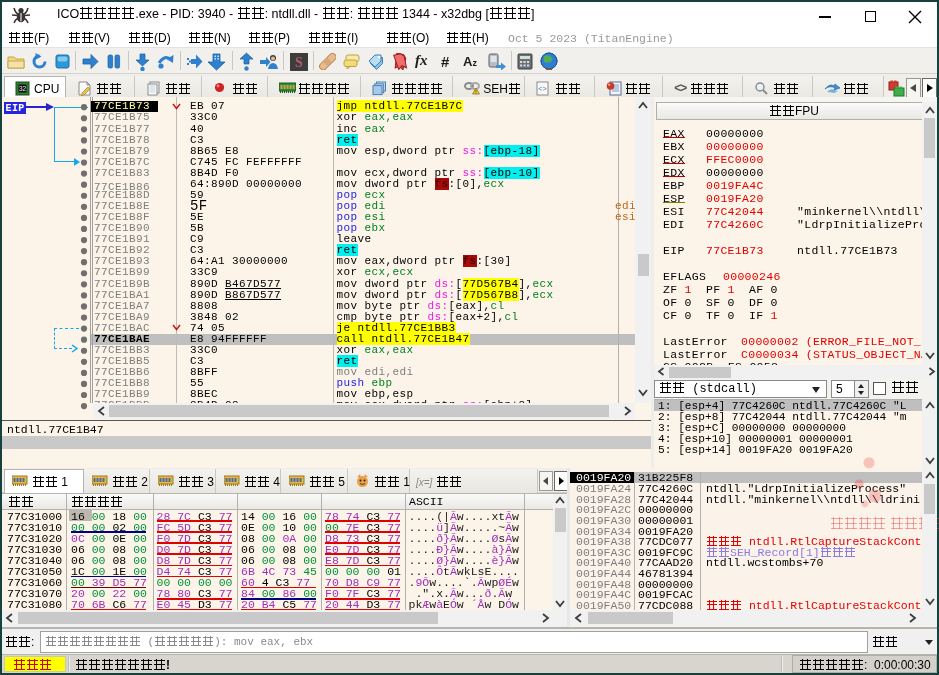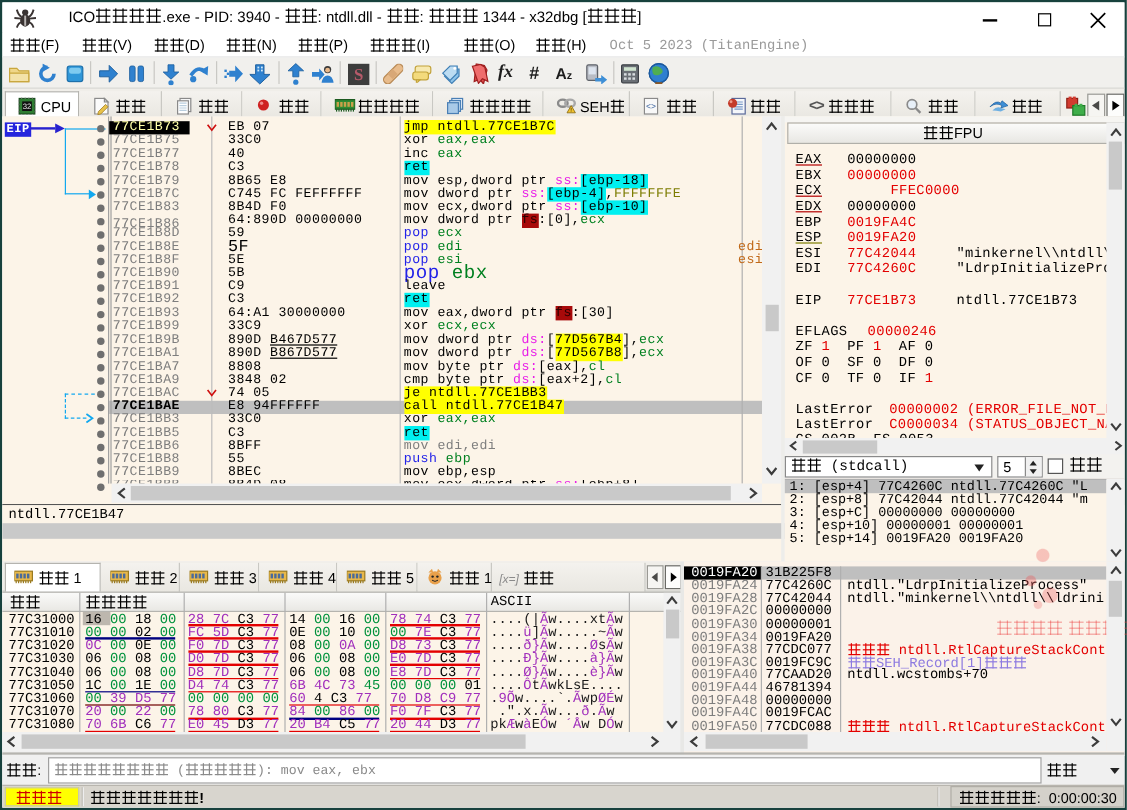--- a/index.html
+++ b/index.html
@@ -288,41 +288,40 @@
 <div class="abs mono" style="left:188px;top:121.54px;;white-space:pre;font-size:11px;letter-spacing:0.4px;line-height:11.07px;color:#000">40</div>
 <div class="abs mono" style="left:334.5px;top:121.54px;;white-space:pre;font-size:11px;letter-spacing:0.4px;line-height:11.07px;color:#000">inc <span class="grn">eax</span></div>
 <div class="abs mono" style="left:92px;top:132.61px;;white-space:pre;font-size:11px;letter-spacing:0.4px;line-height:11.07px;;color:#7e7e7e">77CE1B78</div>
 <div class="abs mono" style="left:188px;top:132.61px;;white-space:pre;font-size:11px;letter-spacing:0.4px;line-height:11.07px;color:#000">C3</div>
 <div class="abs mono" style="left:334.5px;top:132.61px;;white-space:pre;font-size:11px;letter-spacing:0.4px;line-height:11.07px;color:#000"><span class="cb">ret</span></div>
 <div class="abs mono" style="left:92px;top:143.68px;;white-space:pre;font-size:11px;letter-spacing:0.4px;line-height:11.07px;;color:#7e7e7e">77CE1B79</div>
 <div class="abs mono" style="left:188px;top:143.68px;;white-space:pre;font-size:11px;letter-spacing:0.4px;line-height:11.07px;color:#000">8B65 E8</div>
 <div class="abs mono" style="left:334.5px;top:143.68px;;white-space:pre;font-size:11px;letter-spacing:0.4px;line-height:11.07px;color:#000">mov esp,dword ptr <span class="mag">ss:</span><span class="cb">[ebp-18]</span></div>
 <div class="abs mono" style="left:92px;top:154.75px;;white-space:pre;font-size:11px;letter-spacing:0.4px;line-height:11.07px;;color:#7e7e7e">77CE1B7C</div>
 <div class="abs mono" style="left:188px;top:154.75px;;white-space:pre;font-size:11px;letter-spacing:0.4px;line-height:11.07px;color:#000">C745 FC FEFFFFFF</div>
-<div class="abs mono" style="left:334.5px;top:154.75px;;white-space:pre;font-size:11px;letter-spacing:0.4px;line-height:11.07px;color:#000">mov dword ptr <span class="mag">ss:</span><span class="cb">[ebp-4]</span>,<span class="oli">FFFFFFFE</span></div>
 <div class="abs mono" style="left:92px;top:165.82px;;white-space:pre;font-size:11px;letter-spacing:0.4px;line-height:11.07px;;color:#7e7e7e">77CE1B83</div>
 <div class="abs mono" style="left:188px;top:165.82px;;white-space:pre;font-size:11px;letter-spacing:0.4px;line-height:11.07px;color:#000">8B4D F0</div>
 <div class="abs mono" style="left:334.5px;top:165.82px;;white-space:pre;font-size:11px;letter-spacing:0.4px;line-height:11.07px;color:#000">mov ecx,dword ptr <span class="mag">ss:</span><span class="cb">[ebp-10]</span></div>
 <div class="abs mono" style="left:92px;top:180px;;white-space:pre;font-size:11px;letter-spacing:0.4px;line-height:11.07px;;color:#7e7e7e">77CE1B86</div>
 <div class="abs mono" style="left:188px;top:176.89px;;white-space:pre;font-size:11px;letter-spacing:0.4px;line-height:11.07px;color:#000">64:890D 00000000</div>
 <div class="abs mono" style="left:334.5px;top:176.89px;;white-space:pre;font-size:11px;letter-spacing:0.4px;line-height:11.07px;color:#000">mov dword ptr <span class="fsb">fs</span>:[0],<span class="grn">ecx</span></div>
 <div class="abs mono" style="left:92px;top:187.96px;;white-space:pre;font-size:11px;letter-spacing:0.4px;line-height:11.07px;;color:#7e7e7e">77CE1B8D</div>
 <div class="abs mono" style="left:188px;top:187.96px;;white-space:pre;font-size:11px;letter-spacing:0.4px;line-height:11.07px;color:#000">59</div>
 <div class="abs mono" style="left:334.5px;top:187.96px;;white-space:pre;font-size:11px;letter-spacing:0.4px;line-height:11.07px;color:#000"><span class="blu">pop</span> <span class="grn">ecx</span></div>
 <div class="abs mono" style="left:92px;top:199.03px;;white-space:pre;font-size:11px;letter-spacing:0.4px;line-height:11.07px;;color:#7e7e7e">77CE1B8E</div>
 <div class="abs mono" style="left:188px;top:199.03px;;white-space:pre;font-size:14px;letter-spacing:0.4px;line-height:11.07px;color:#000">5F</div>
 <div class="abs mono" style="left:334.5px;top:199.03px;;white-space:pre;font-size:11px;letter-spacing:0.4px;line-height:11.07px;color:#000"><span class="blu">pop</span> <span class="grn">edi</span></div>
 <div class="abs mono" style="left:613px;top:199.03px;;white-space:pre;font-size:11px;letter-spacing:0.4px;line-height:11.07px;;color:#c06818">edi</div>
 <div class="abs mono" style="left:92px;top:210.1px;;white-space:pre;font-size:11px;letter-spacing:0.4px;line-height:11.07px;;color:#7e7e7e">77CE1B8F</div>
 <div class="abs mono" style="left:188px;top:210.1px;;white-space:pre;font-size:11px;letter-spacing:0.4px;line-height:11.07px;color:#000">5E</div>
 <div class="abs mono" style="left:334.5px;top:210.1px;;white-space:pre;font-size:11px;letter-spacing:0.4px;line-height:11.07px;color:#000"><span class="blu">pop</span> <span class="grn">esi</span></div>
 <div class="abs mono" style="left:613px;top:210.1px;;white-space:pre;font-size:11px;letter-spacing:0.4px;line-height:11.07px;;color:#c06818">esi</div>
 <div class="abs mono" style="left:92px;top:221.17px;;white-space:pre;font-size:11px;letter-spacing:0.4px;line-height:11.07px;;color:#7e7e7e">77CE1B90</div>
 <div class="abs mono" style="left:188px;top:221.17px;;white-space:pre;font-size:11px;letter-spacing:0.4px;line-height:11.07px;color:#000">5B</div>
-<div class="abs mono" style="left:334.5px;top:221.17px;;white-space:pre;font-size:16px;letter-spacing:0.4px;line-height:11.07px;color:#000"><span class="blu">pop</span> <span class="grn">ebx</span></div>
+<div class="abs mono" style="left:334.5px;top:221.17px;;white-space:pre;font-size:11px;letter-spacing:0.4px;line-height:11.07px;color:#000"><span class="blu">pop</span> <span class="grn">ebx</span></div>
 <div class="abs mono" style="left:92px;top:232.24px;;white-space:pre;font-size:11px;letter-spacing:0.4px;line-height:11.07px;;color:#7e7e7e">77CE1B91</div>
 <div class="abs mono" style="left:188px;top:232.24px;;white-space:pre;font-size:11px;letter-spacing:0.4px;line-height:11.07px;color:#000">C9</div>
 <div class="abs mono" style="left:334.5px;top:232.24px;;white-space:pre;font-size:11px;letter-spacing:0.4px;line-height:11.07px;color:#000">leave</div>
 <div class="abs mono" style="left:92px;top:243.31px;;white-space:pre;font-size:11px;letter-spacing:0.4px;line-height:11.07px;;color:#7e7e7e">77CE1B92</div>
 <div class="abs mono" style="left:188px;top:243.31px;;white-space:pre;font-size:11px;letter-spacing:0.4px;line-height:11.07px;color:#000">C3</div>
 <div class="abs mono" style="left:334.5px;top:243.31px;;white-space:pre;font-size:11px;letter-spacing:0.4px;line-height:11.07px;color:#000"><span class="cb">ret</span></div>
 <div class="abs mono" style="left:92px;top:254.38px;;white-space:pre;font-size:11px;letter-spacing:0.4px;line-height:11.07px;;color:#7e7e7e">77CE1B93</div>
 <div class="abs mono" style="left:188px;top:254.38px;;white-space:pre;font-size:11px;letter-spacing:0.4px;line-height:11.07px;color:#000">64:A1 30000000</div>
 <div class="abs mono" style="left:334.5px;top:254.38px;;white-space:pre;font-size:11px;letter-spacing:0.4px;line-height:11.07px;color:#000">mov eax,dword ptr <span class="fsb">fs</span>:[30]</div>
 <div class="abs mono" style="left:92px;top:265.45px;;white-space:pre;font-size:11px;letter-spacing:0.4px;line-height:11.07px;;color:#7e7e7e">77CE1B99</div>
@@ -437,21 +436,21 @@
 <div class="abs" style="left:652px;top:95px;width:283px;height:5px;background:#f6f5f2"></div>
 <div class="abs" style="left:654px;top:100px;width:281px;height:18px;background:linear-gradient(#fbfbfa,#e8e7e3);border:1px solid #b0afa9"></div>
 <div class="abs" style="left:767px;top:102px;font-size:12px;color:#000;white-space:pre"><i class="cj" style="width:11px;height:11px"></i><i class="cj" style="width:11px;height:11px"></i>FPU</div>
 <div class="abs mono" style="left:661px;top:124.5px;;white-space:pre;font-size:11.5px;letter-spacing:0.3px;line-height:13px;color:#000">EAX</div>
 <div class="abs" style="left:661px;top:134.7px;width:22px;height:1.5px;background:#b40000"></div>
 <div class="abs mono" style="left:704px;top:124.5px;;white-space:pre;font-size:11.5px;letter-spacing:0.3px;line-height:13px;color:#000">00000000</div>
 <div class="abs mono" style="left:661px;top:137.5px;;white-space:pre;font-size:11.5px;letter-spacing:0.3px;line-height:13px;color:#000">EBX</div>
 <div class="abs mono" style="left:704px;top:137.5px;;white-space:pre;font-size:11.5px;letter-spacing:0.3px;line-height:13px;color:#e30000">00000000</div>
 <div class="abs mono" style="left:661px;top:150.5px;;white-space:pre;font-size:11.5px;letter-spacing:0.3px;line-height:13px;color:#000">ECX</div>
 <div class="abs" style="left:661px;top:160.7px;width:22px;height:1.5px;background:#b40000"></div>
-<div class="abs mono" style="left:740px;top:150.5px;;white-space:pre;font-size:11.5px;letter-spacing:0.3px;line-height:13px;color:#e30000">FFEC0000</div>
+<div class="abs mono" style="left:704px;top:150.5px;;white-space:pre;font-size:11.5px;letter-spacing:0.3px;line-height:13px;color:#e30000">FFEC0000</div>
 <div class="abs mono" style="left:661px;top:163.5px;;white-space:pre;font-size:11.5px;letter-spacing:0.3px;line-height:13px;color:#000">EDX</div>
 <div class="abs" style="left:661px;top:173.7px;width:22px;height:1.5px;background:#b40000"></div>
 <div class="abs mono" style="left:704px;top:163.5px;;white-space:pre;font-size:11.5px;letter-spacing:0.3px;line-height:13px;color:#000">00000000</div>
 <div class="abs mono" style="left:661px;top:176.5px;;white-space:pre;font-size:11.5px;letter-spacing:0.3px;line-height:13px;color:#000">EBP</div>
 <div class="abs mono" style="left:704px;top:176.5px;;white-space:pre;font-size:11.5px;letter-spacing:0.3px;line-height:13px;color:#e30000">0019FA4C</div>
 <div class="abs mono" style="left:661px;top:189.5px;;white-space:pre;font-size:11.5px;letter-spacing:0.3px;line-height:13px;color:#000">ESP</div>
 <div class="abs" style="left:661px;top:199.7px;width:22px;height:1.5px;background:#7c7c00"></div>
 <div class="abs mono" style="left:704px;top:189.5px;;white-space:pre;font-size:11.5px;letter-spacing:0.3px;line-height:13px;color:#e30000">0019FA20</div>
 <div class="abs mono" style="left:661px;top:202.5px;;white-space:pre;font-size:11.5px;letter-spacing:0.3px;line-height:13px;color:#000">ESI</div>
 <div class="abs mono" style="left:704px;top:202.5px;;white-space:pre;font-size:11.5px;letter-spacing:0.3px;line-height:13px;color:#e30000">77C42044</div>

